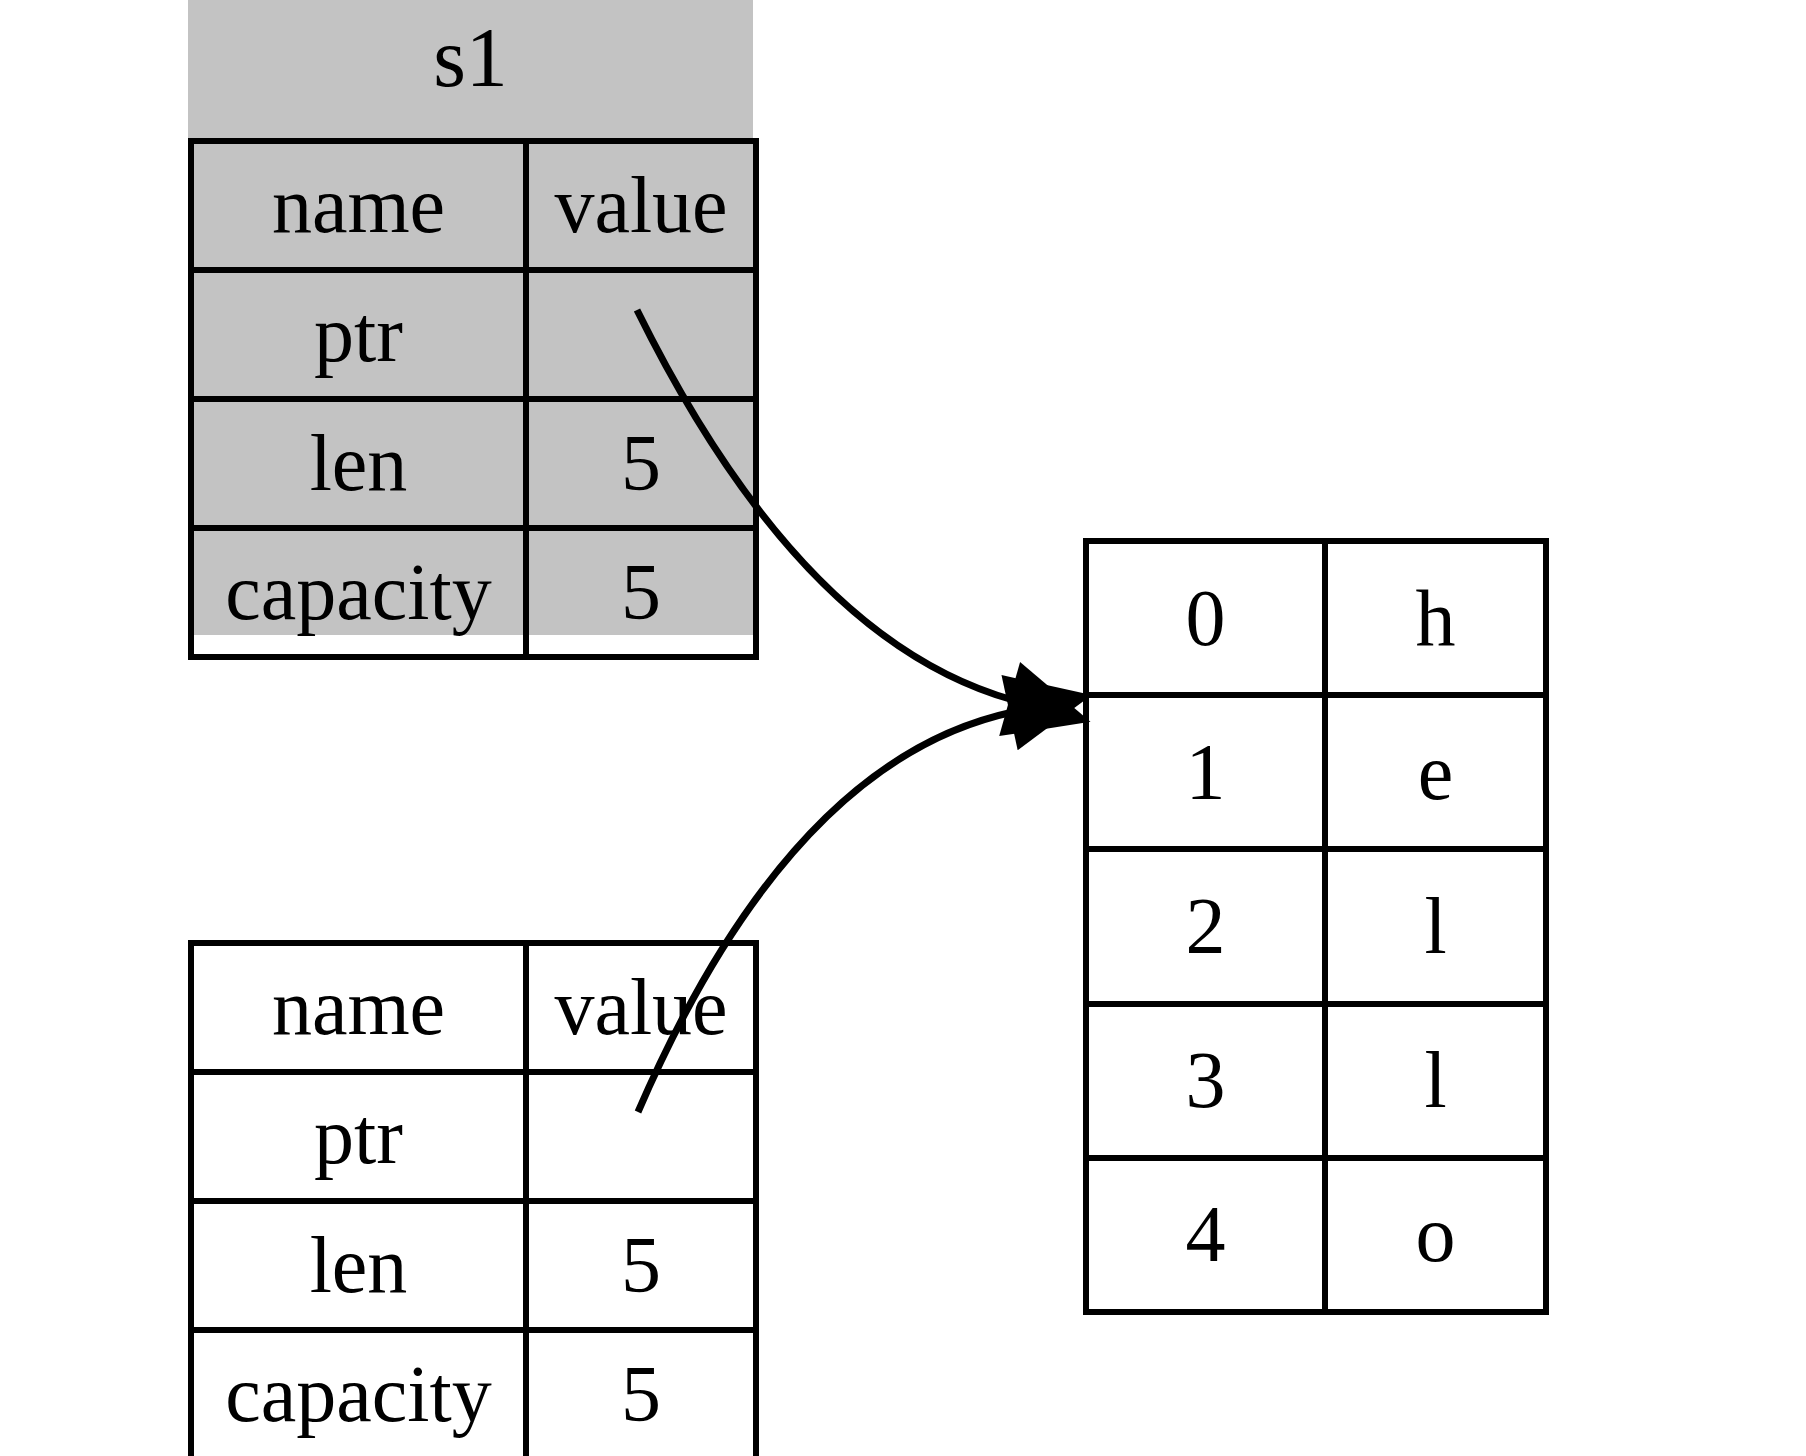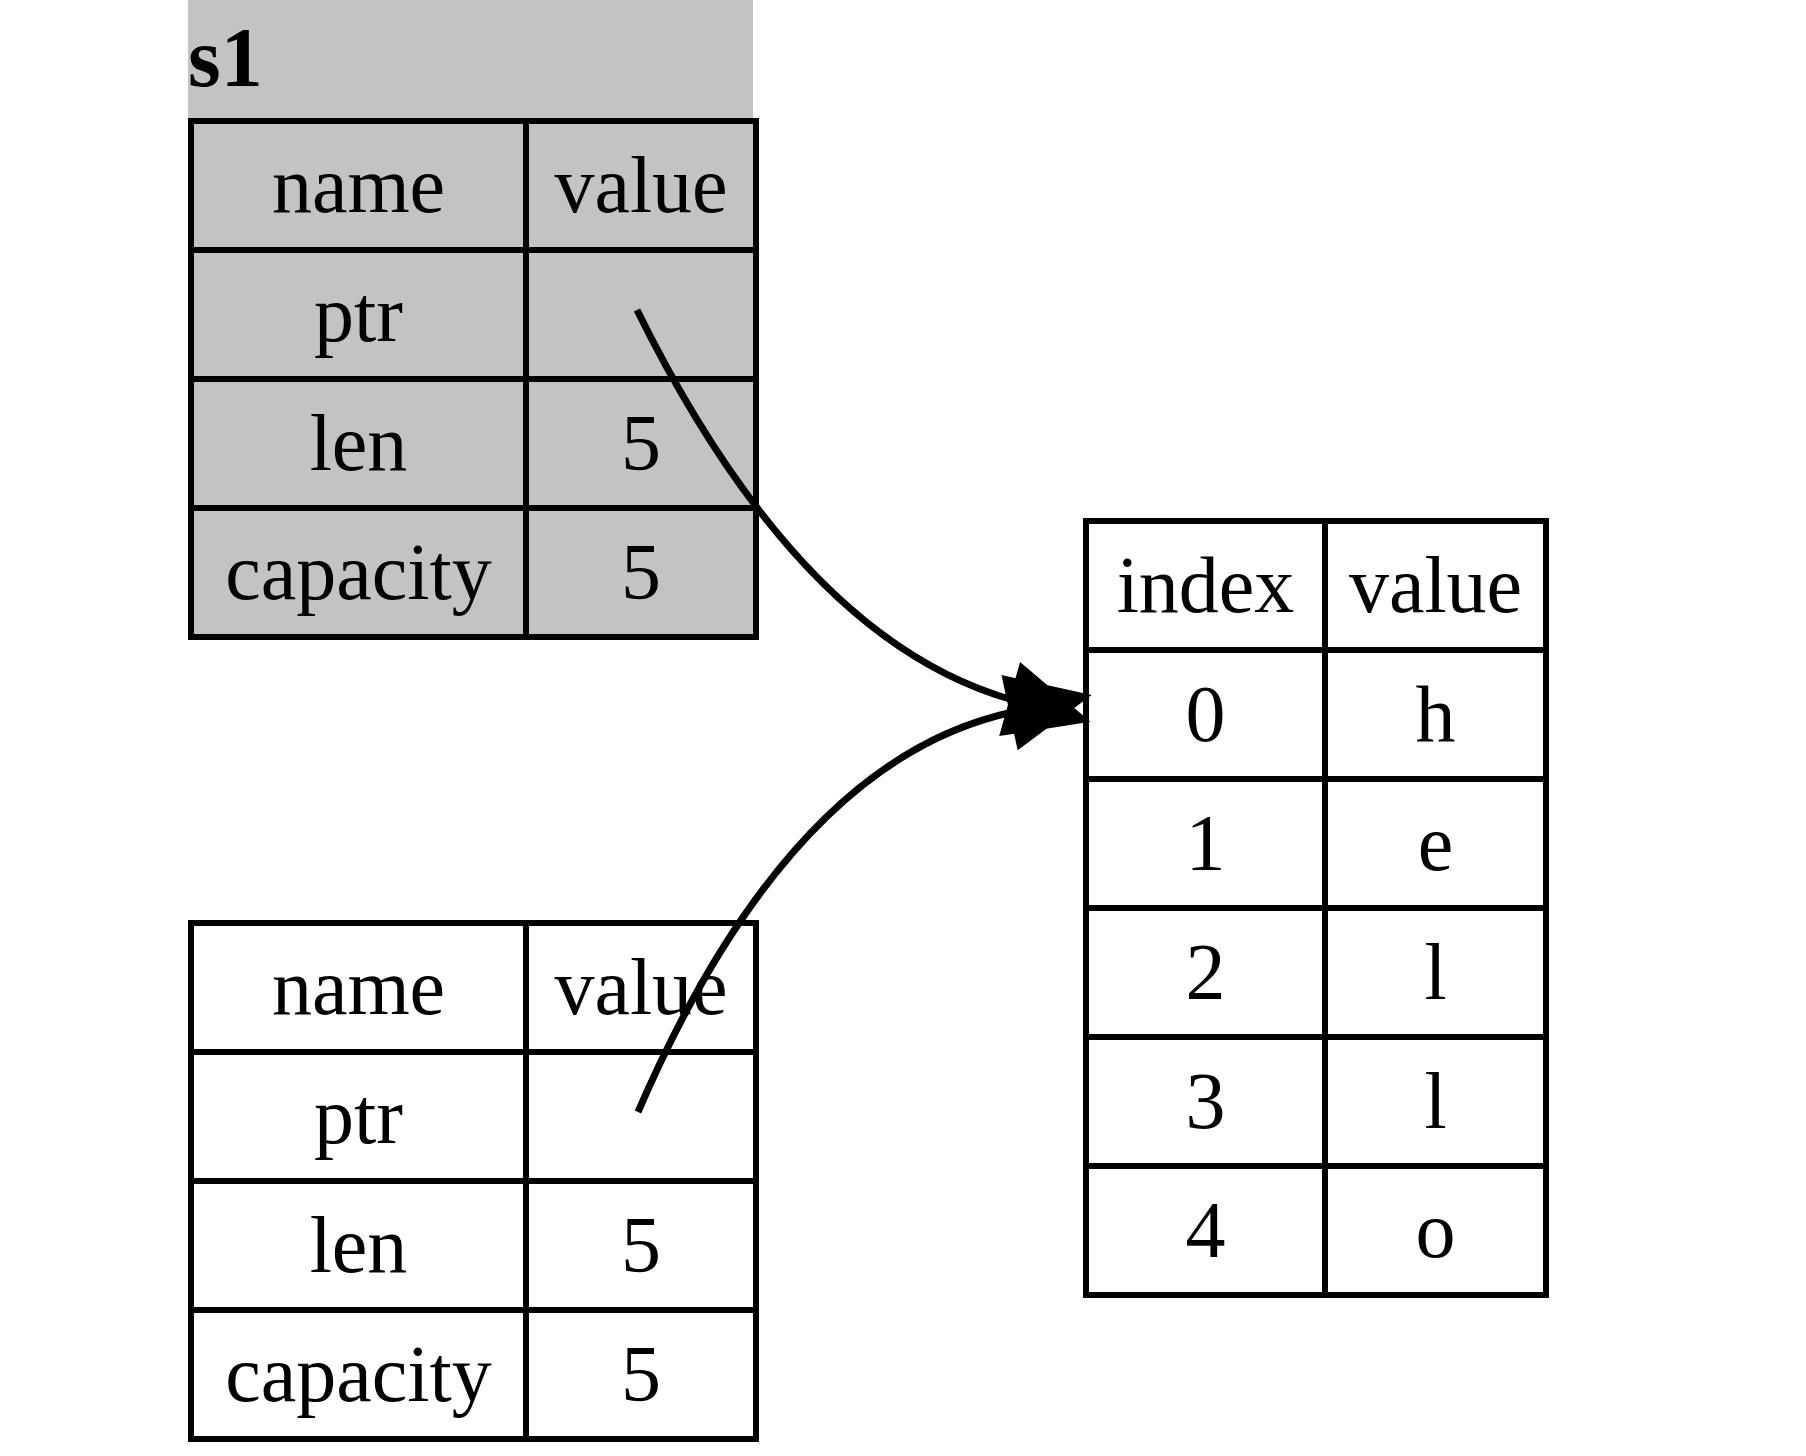--- a/index.html
+++ b/index.html
@@ -15,31 +15,32 @@
   .abs { position: absolute; }
 
   
   .s1-backdrop {
     left: 188px; top: 0; width: 565px; height: 635px;
   }
 
   .struct-title {
     font-size: 84px;
     line-height: 1;
+    text-align: center;
     width: 565px;
-    font-weight: bold;
   }
   .s1-title { left: 188px; top: 16px; }
   .s2-title { left: 188px; top: 808px; }
 
   table.mem {
     border-collapse: collapse;
     table-layout: fixed;
     position: absolute;
     background: transparent;
+    margin-top: 20px;
   }
   table.mem td {
     border: 6px solid #000;
     text-align: center;
     vertical-align: middle;
     font-size: 80px;
     padding: 0;
     overflow: hidden;
   }
 
@@ -124,24 +125,20 @@
     </tbody>
   </table>
 
   <table class="mem" id="heap-table">
     <colgroup>
         <col class="c-index">
         <col class="c-value">
       </colgroup>
     <tbody>
       <tr>
-        <td>index</td>
-        <td>value</td>
-      </tr>
-      <tr>
         <td>0</td>
         <td>h</td>
       </tr>
       <tr>
         <td>1</td>
         <td>e</td>
       </tr>
       <tr>
         <td>2</td>
         <td>l</td>

